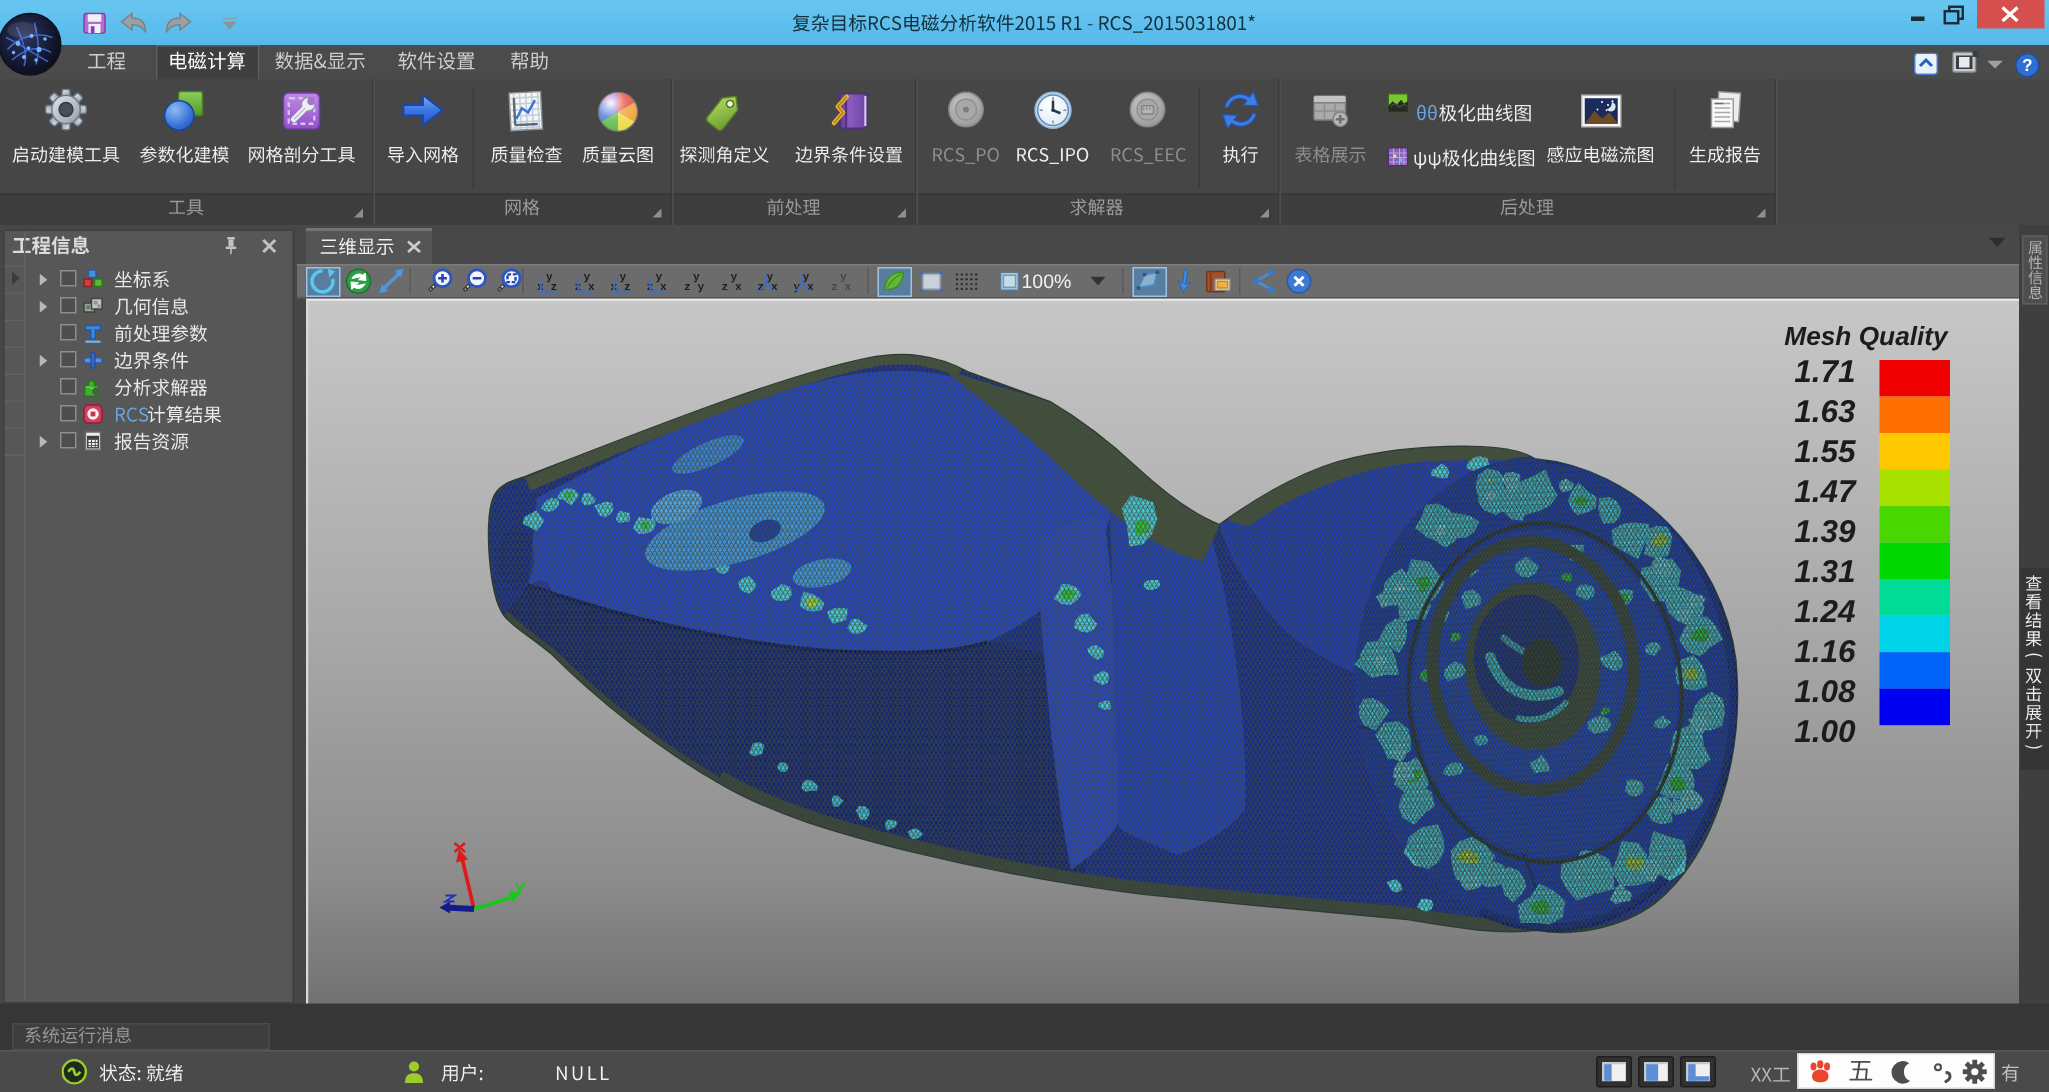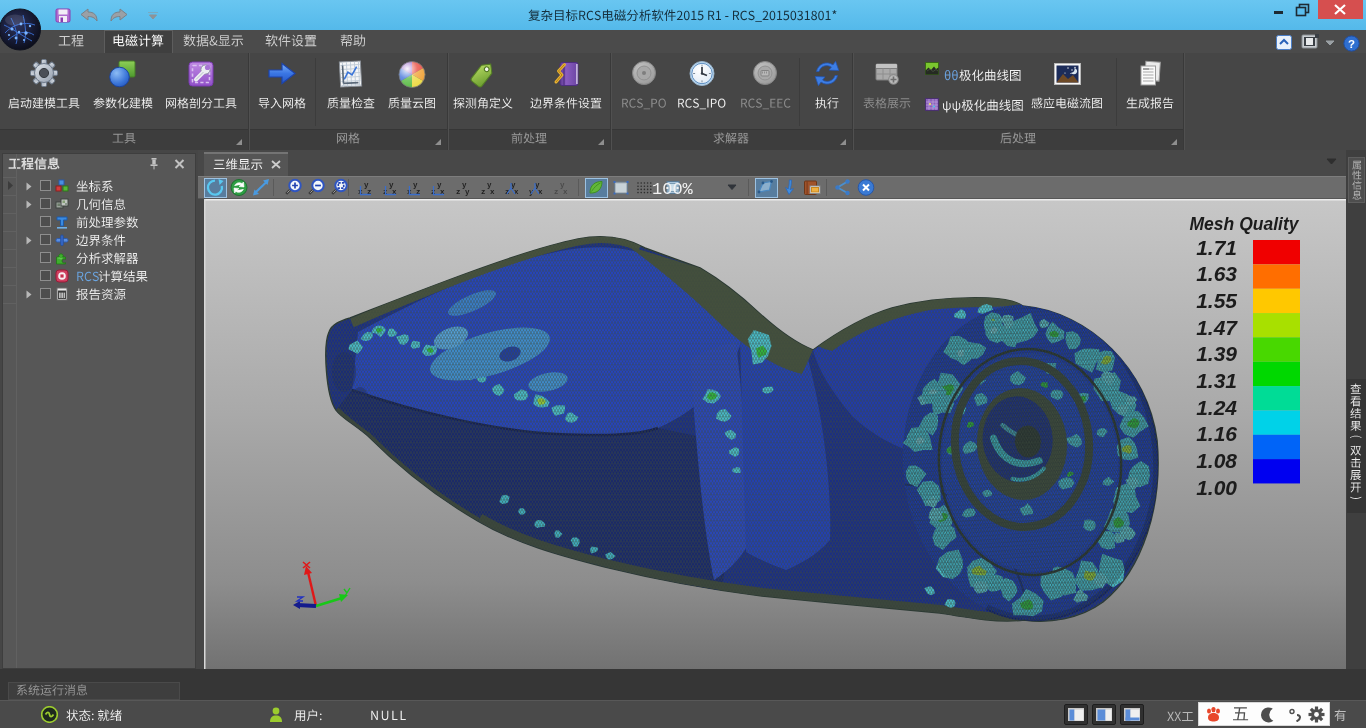--- a/index.html
+++ b/index.html
@@ -685,21 +685,21 @@
     <circle cx="13.600000000000001" cy="14.600000000000001" r="0.8" fill="#2e2e2e"></circle>
     <circle cx="16.8" cy="5.0" r="0.8" fill="#2e2e2e"></circle>
     <circle cx="16.8" cy="8.2" r="0.8" fill="#2e2e2e"></circle>
     <circle cx="16.8" cy="11.4" r="0.8" fill="#2e2e2e"></circle>
     <circle cx="16.8" cy="14.600000000000001" r="0.8" fill="#2e2e2e"></circle>
   </svg>
 <svg class="a" style="left:664px;top:178px" width="20" height="19" viewBox="0 0 20 19">
     <rect x="3" y="3.5" width="12" height="12" fill="#a8c4dc" stroke="#5a7a94"></rect>
     <rect x="5" y="5.5" width="8" height="8" fill="#c8dce8" stroke="#7a9ab0"></rect>
   </svg>
-<div class="a" style="left:652px;top:180px;width:46px;height:15px;color:#f2f2f2;font-size:17px;font-family:Liberation Mono, monospace">100%</div>
+<div class="a" style="left:681px;top:180px;width:46px;height:15px;color:#f2f2f2;font-size:13px;font-family:Liberation Sans, sans-serif">100%</div>
 <svg class="a" style="left:727px;top:184px" width="10" height="7" viewBox="0 0 10 7">
     <path d="M1 1L5 5.5L9 1Z" fill="#30343a" stroke="#30343a"></path>
   </svg>
 <div class="a" style="left:748px;top:179px;width:1px;height:17px;background:#5a5a5a"></div>
 <div class="a" style="left:755px;top:177.5px;width:23px;height:20px;background:#587d9e;border:1px solid #9dc2e2"></div>
 <svg class="a" style="left:756px;top:178px" width="20" height="19" viewBox="0 0 20 19">
     <path d="M3 14 L7 5 L15.5 3.5 L13.5 12 Z" fill="#9cc0dc" fill-opacity="0.75" stroke="#4a88c0" stroke-width="1.2"></path>
     <circle cx="3" cy="14" r="1.4" fill="#2a5a8a"></circle>
     <circle cx="7" cy="5" r="1.4" fill="#2a5a8a"></circle>
     <circle cx="15.5" cy="3.5" r="1.4" fill="#2a5a8a"></circle>

